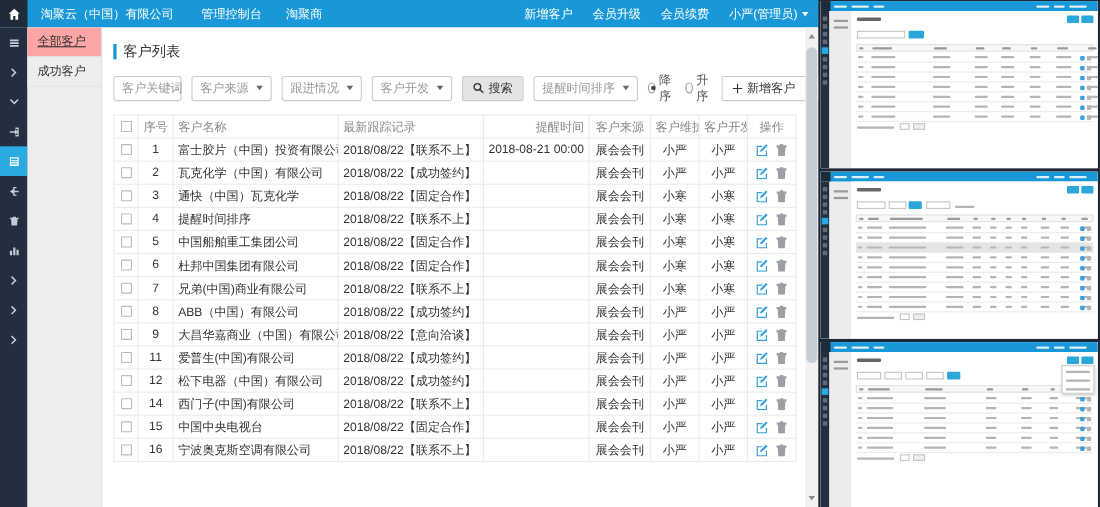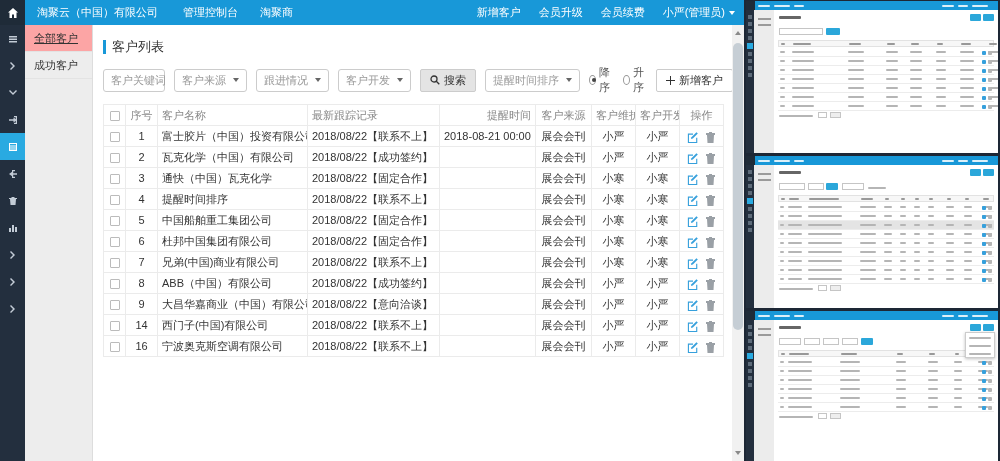--- a/index.html
+++ b/index.html
@@ -400,23 +400,71 @@
               <td class="col-dev">小严</td>
               <td class="col-ops"><svg class="op-ic" width="12" height="12" viewBox="0 0 14 14">
                   <path d="M1 3h6v1.3H2.3v8.4h8.4V8H12v6H1z" fill="#36a0dc"></path>
                   <path d="M5.2 7.2 11 1.4l1.6 1.6-5.8 5.8-2.2.6z" fill="#36a0dc"></path>
                 </svg><svg class="op-ic" width="11" height="12" viewBox="0 0 11 12">
                   <path d="M1 3h9v1H9l-.5 8h-6L2 4H1z M3.5 5h1v5h-1z M5 5h1v5H5z M6.5 5h1v5h-1z M4 1h3v1h3v1H1V2h3z" fill="#9aa0a6"></path>
                 </svg></td>
             </tr>
             <tr>
               <td class="col-chk"><span class="chk"></span></td>
+              <td class="col-no">11</td>
+              <td class="col-name">爱普生(中国)有限公司</td>
+              <td class="col-rec">2018/08/22【成功签约】</td>
+              <td class="col-rem"></td>
+              <td class="col-src">展会会刊</td>
+              <td class="col-keep">小严</td>
+              <td class="col-dev">小严</td>
+              <td class="col-ops"><svg class="op-ic" width="12" height="12" viewBox="0 0 14 14">
+                  <path d="M1 3h6v1.3H2.3v8.4h8.4V8H12v6H1z" fill="#36a0dc"></path>
+                  <path d="M5.2 7.2 11 1.4l1.6 1.6-5.8 5.8-2.2.6z" fill="#36a0dc"></path>
+                </svg><svg class="op-ic" width="11" height="12" viewBox="0 0 11 12">
+                  <path d="M1 3h9v1H9l-.5 8h-6L2 4H1z M3.5 5h1v5h-1z M5 5h1v5H5z M6.5 5h1v5h-1z M4 1h3v1h3v1H1V2h3z" fill="#9aa0a6"></path>
+                </svg></td>
+            </tr>
+            <tr>
+              <td class="col-chk"><span class="chk"></span></td>
+              <td class="col-no">12</td>
+              <td class="col-name">松下电器（中国）有限公司</td>
+              <td class="col-rec">2018/08/22【成功签约】</td>
+              <td class="col-rem"></td>
+              <td class="col-src">展会会刊</td>
+              <td class="col-keep">小严</td>
+              <td class="col-dev">小严</td>
+              <td class="col-ops"><svg class="op-ic" width="12" height="12" viewBox="0 0 14 14">
+                  <path d="M1 3h6v1.3H2.3v8.4h8.4V8H12v6H1z" fill="#36a0dc"></path>
+                  <path d="M5.2 7.2 11 1.4l1.6 1.6-5.8 5.8-2.2.6z" fill="#36a0dc"></path>
+                </svg><svg class="op-ic" width="11" height="12" viewBox="0 0 11 12">
+                  <path d="M1 3h9v1H9l-.5 8h-6L2 4H1z M3.5 5h1v5h-1z M5 5h1v5H5z M6.5 5h1v5h-1z M4 1h3v1h3v1H1V2h3z" fill="#9aa0a6"></path>
+                </svg></td>
+            </tr>
+            <tr>
+              <td class="col-chk"><span class="chk"></span></td>
               <td class="col-no">14</td>
               <td class="col-name">西门子(中国)有限公司</td>
               <td class="col-rec">2018/08/22【联系不上】</td>
+              <td class="col-rem"></td>
+              <td class="col-src">展会会刊</td>
+              <td class="col-keep">小严</td>
+              <td class="col-dev">小严</td>
+              <td class="col-ops"><svg class="op-ic" width="12" height="12" viewBox="0 0 14 14">
+                  <path d="M1 3h6v1.3H2.3v8.4h8.4V8H12v6H1z" fill="#36a0dc"></path>
+                  <path d="M5.2 7.2 11 1.4l1.6 1.6-5.8 5.8-2.2.6z" fill="#36a0dc"></path>
+                </svg><svg class="op-ic" width="11" height="12" viewBox="0 0 11 12">
+                  <path d="M1 3h9v1H9l-.5 8h-6L2 4H1z M3.5 5h1v5h-1z M5 5h1v5H5z M6.5 5h1v5h-1z M4 1h3v1h3v1H1V2h3z" fill="#9aa0a6"></path>
+                </svg></td>
+            </tr>
+            <tr>
+              <td class="col-chk"><span class="chk"></span></td>
+              <td class="col-no">15</td>
+              <td class="col-name">中国中央电视台</td>
+              <td class="col-rec">2018/08/22【固定合作】</td>
               <td class="col-rem"></td>
               <td class="col-src">展会会刊</td>
               <td class="col-keep">小严</td>
               <td class="col-dev">小严</td>
               <td class="col-ops"><svg class="op-ic" width="12" height="12" viewBox="0 0 14 14">
                   <path d="M1 3h6v1.3H2.3v8.4h8.4V8H12v6H1z" fill="#36a0dc"></path>
                   <path d="M5.2 7.2 11 1.4l1.6 1.6-5.8 5.8-2.2.6z" fill="#36a0dc"></path>
                 </svg><svg class="op-ic" width="11" height="12" viewBox="0 0 11 12">
                   <path d="M1 3h9v1H9l-.5 8h-6L2 4H1z M3.5 5h1v5h-1z M5 5h1v5H5z M6.5 5h1v5h-1z M4 1h3v1h3v1H1V2h3z" fill="#9aa0a6"></path>
                 </svg></td>

